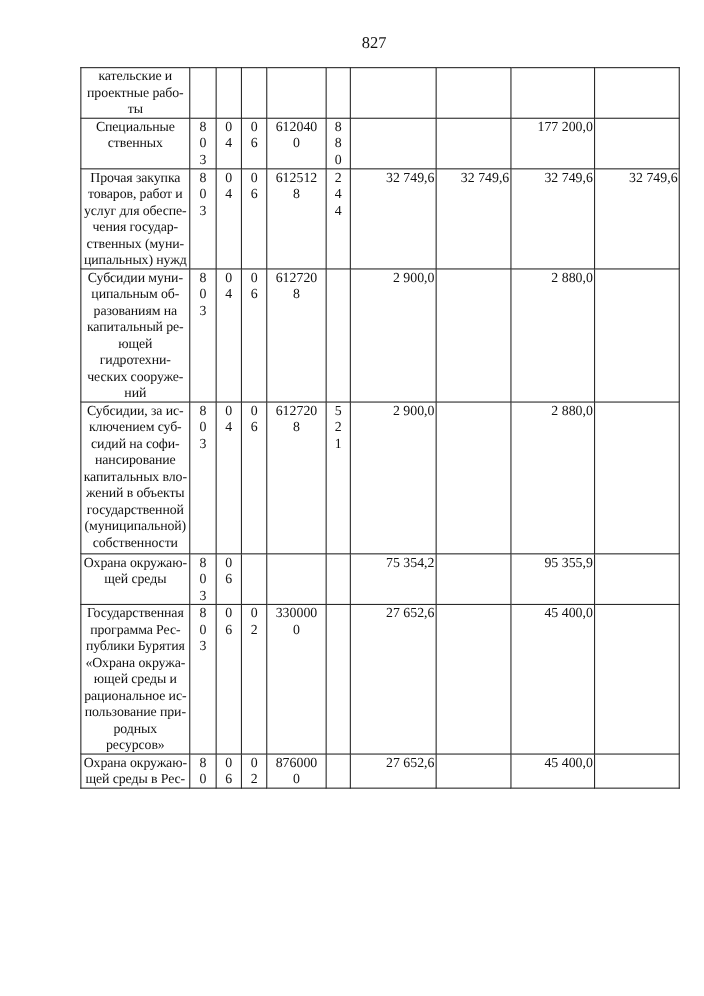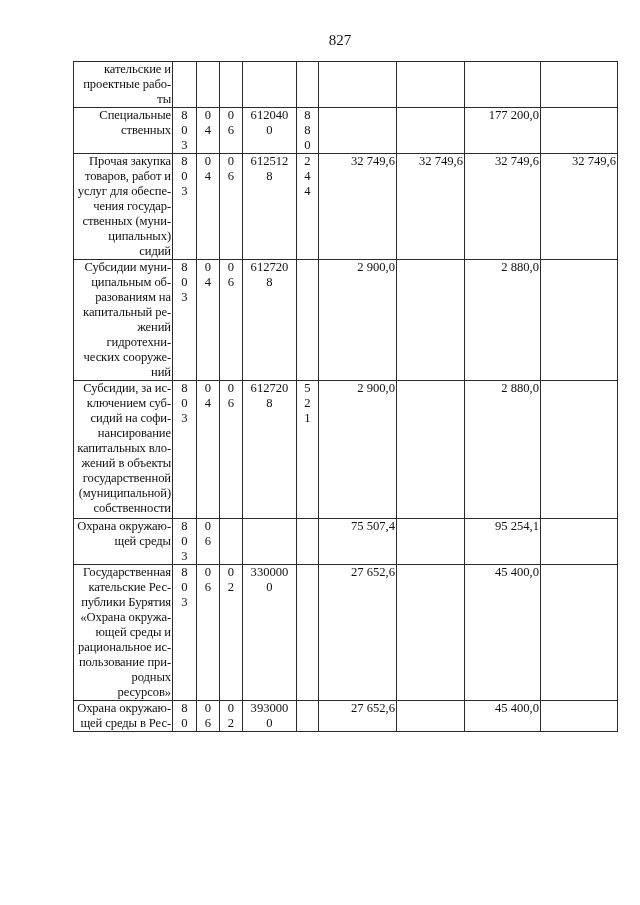--- a/index.html
+++ b/index.html
@@ -34,21 +34,21 @@
     font-size: 12.6px;
     line-height: 15px;
   }
   table.budget td {
     border: 1.4px solid #2a2a2a;
     padding: 0 1px 0 1px;
     vertical-align: top;
     overflow: hidden;
   }
   td.name {
-    text-align: right;
+    text-align: center;
     padding-left: 1px;
     white-space: pre-line;
     letter-spacing: -0.1px;
   }
   td.code {
     text-align: center;
     white-space: pre-line;
   }
   td.num {
     text-align: right;
@@ -108,21 +108,21 @@
       <td class="num"></td>
       <td class="num">177 200,0</td>
       <td class="num"></td>
     </tr>
     <tr style="height:90px">
       <td class="name">Прочая закупка
 товаров, работ и
 услуг для обеспе-
 чения государ-
 ственных (муни-
-ципальных) сидий</td>
+ципальных) нужд</td>
       <td class="code">8
 0
 3</td>
       <td class="code">0
 4</td>
       <td class="code">0
 6</td>
       <td class="code">612512
 8</td>
       <td class="code">2
@@ -131,21 +131,21 @@
       <td class="num">32 749,6</td>
       <td class="num">32 749,6</td>
       <td class="num">32 749,6</td>
       <td class="num">32 749,6</td>
     </tr>
     <tr style="height:102px">
       <td class="name">Субсидии муни-
 ципальным об-
 разованиям на
 капитальный ре-
-жений гидротехни-
+ющей гидротехни-
 ческих сооруже-
 ний</td>
       <td class="code">8
 0
 3</td>
       <td class="code">0
 4</td>
       <td class="code">0
 6</td>
       <td class="code">612720
@@ -187,28 +187,28 @@
       <td class="name">Охрана окружаю-
 щей среды</td>
       <td class="code">8
 0
 3</td>
       <td class="code">0
 6</td>
       <td class="code"></td>
       <td class="code"></td>
       <td class="code"></td>
-      <td class="num">75 507,4</td>
-      <td class="num"></td>
-      <td class="num">95 254,1</td>
+      <td class="num">75 354,2</td>
+      <td class="num"></td>
+      <td class="num">95 355,9</td>
       <td class="num"></td>
     </tr>
     <tr style="height:135px">
       <td class="name">Государственная
-кательские Рес-
+программа Рес-
 публики Бурятия
 «Охрана окружа-
 ющей среды и
 рациональное ис-
 пользование при-
 родных
 ресурсов»</td>
       <td class="code">8
 0
 3</td>
@@ -226,21 +226,21 @@
     </tr>
     <tr style="height:30px">
       <td class="name">Охрана окружаю-
 щей среды в Рес-</td>
       <td class="code">8
 0</td>
       <td class="code">0
 6</td>
       <td class="code">0
 2</td>
-      <td class="code">393000
+      <td class="code">876000
 0</td>
       <td class="code"></td>
       <td class="num">27 652,6</td>
       <td class="num"></td>
       <td class="num">45 400,0</td>
       <td class="num"></td>
     </tr>
   </tbody>
 </table>
 

